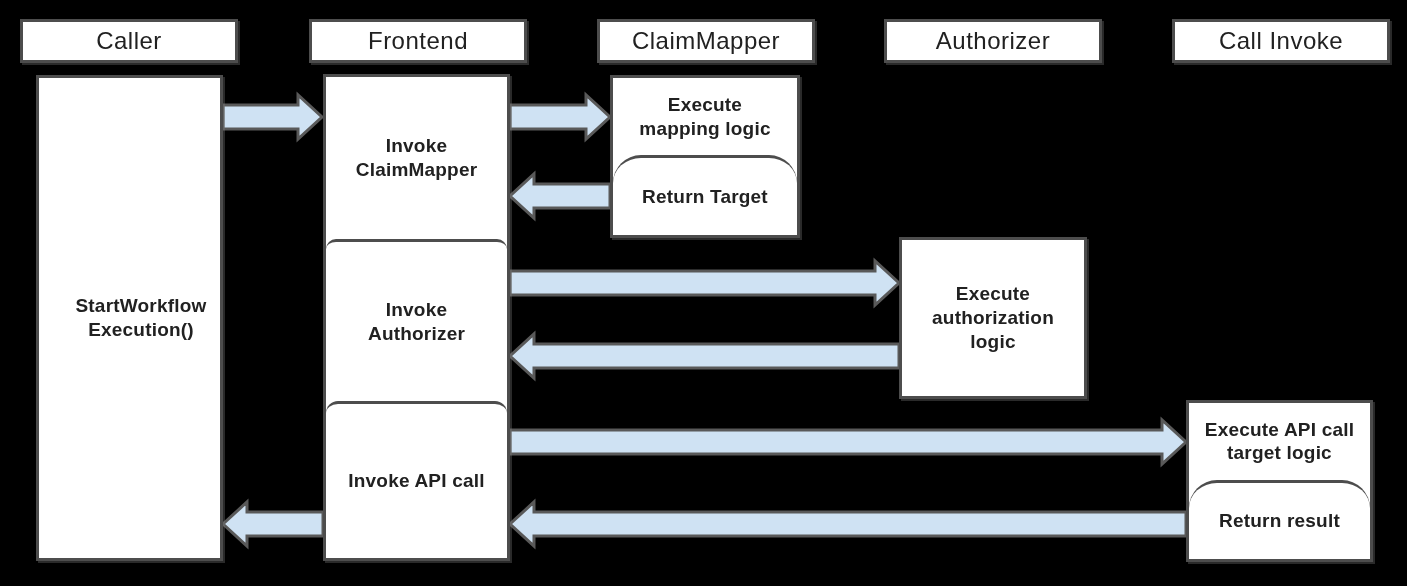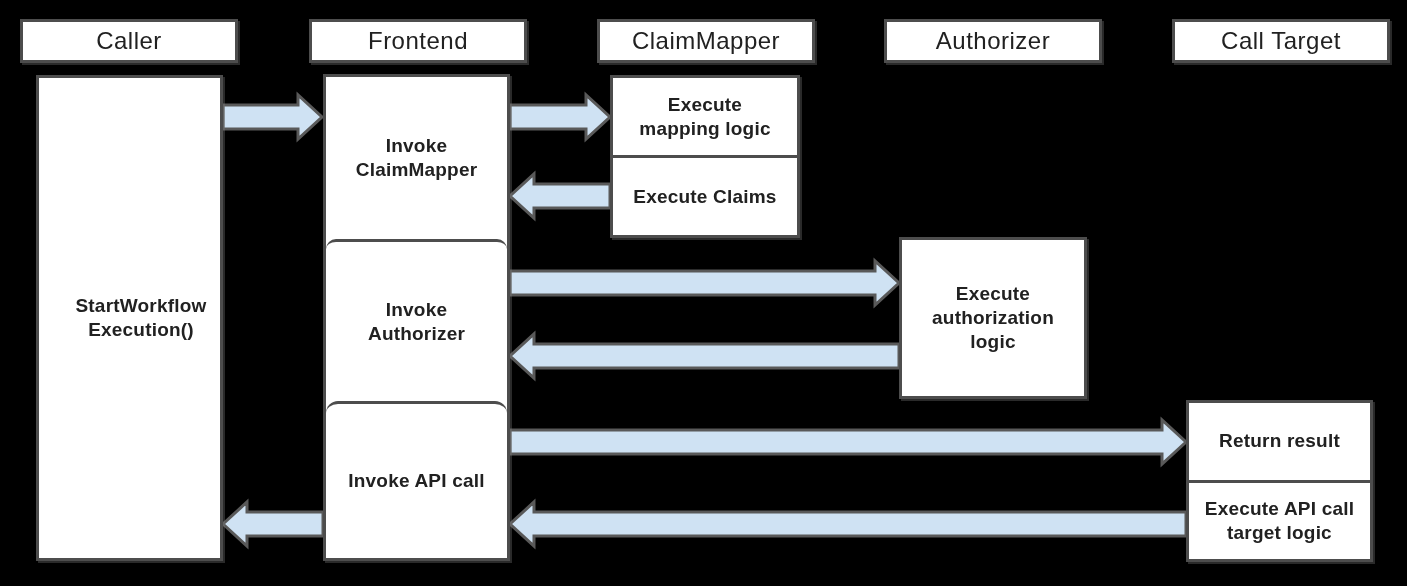--- a/index.html
+++ b/index.html
@@ -72,21 +72,21 @@
   .header-claimmapper { left: 597px; }
   .header-authorizer  { left: 884px; }
   .header-calltarget  { left: 1172px; }
   .act-caller      { left: 36px;   top: 75px;  width: 187px; height: 486px; padding-left: 23px; }
   .act-frontend    { left: 323px;  top: 74px;  width: 187px; height: 487px; }
   .act-claimmapper { left: 610px;  top: 75px;  width: 190px; height: 163px; }
   .act-authorizer  { left: 899px;  top: 237px; width: 188px; height: 162px; }
   .act-calltarget  { left: 1186px; top: 400px; width: 187px; height: 162px; }
   .h162 { height: 162px; flex: none; border-radius: 10px; }
   .h163 { flex: 1; border-radius: 12px; }
-  .fill { flex: 1; }
+  .fill { flex: 1; border-radius: 28px; }
 </style>
 </head>
 <body>
 
 <div class="diagram">
 
   <svg class="arrows-layer" viewBox="0 0 1407 586" xmlns="http://www.w3.org/2000/svg">
     <polygon class="arrow" points="223,105 298,105 298,95 322,117 298,139 298,129 223,129"></polygon>
     <polygon class="arrow" points="510,105 586,105 586,95 610,117 586,139 586,129 510,129"></polygon>
     <polygon class="arrow" points="610,184 534,184 534,174 510,196 534,218 534,208 610,208"></polygon>
@@ -103,47 +103,47 @@
   <div class="lane-header header-frontend">
     <span>Frontend</span>
   </div>
   <div class="lane-header header-claimmapper">
     <span>ClaimMapper</span>
   </div>
   <div class="lane-header header-authorizer">
     <span>Authorizer</span>
   </div>
   <div class="lane-header header-calltarget">
-    <span>Call Target</span>
+    <span>Call Invoke</span>
   </div>
 
   <div class="activation act-caller">
     <div class="cell fill">StartWorkflow
 Execution()</div>
   </div>
 
   <div class="activation act-frontend">
     <div class="cell h162">Invoke
 ClaimMapper</div>
     <div class="cell h162">Invoke
 Authorizer</div>
     <div class="cell h163">Invoke API call</div>
   </div>
 
   <div class="activation act-claimmapper">
     <div class="cell fill">Execute
 mapping logic</div>
-    <div class="cell fill">Execute Claims</div>
+    <div class="cell fill">Return Target</div>
   </div>
 
   <div class="activation act-authorizer">
     <div class="cell fill">Execute
 authorization
 logic</div>
   </div>
 
   <div class="activation act-calltarget">
-    <div class="cell fill">Return result</div>
     <div class="cell fill">Execute API call
 target logic</div>
+    <div class="cell fill">Return result</div>
   </div>
 
 </div>
 
 </body></html>

